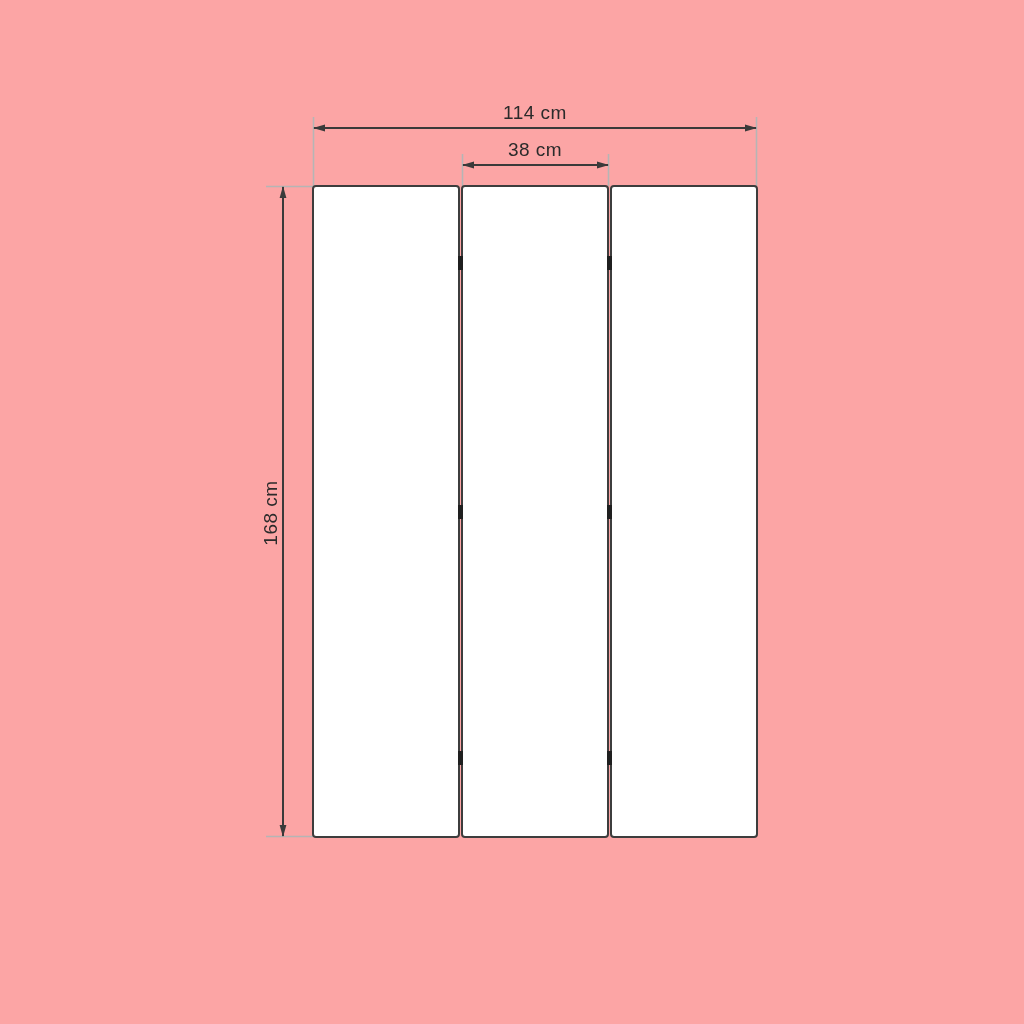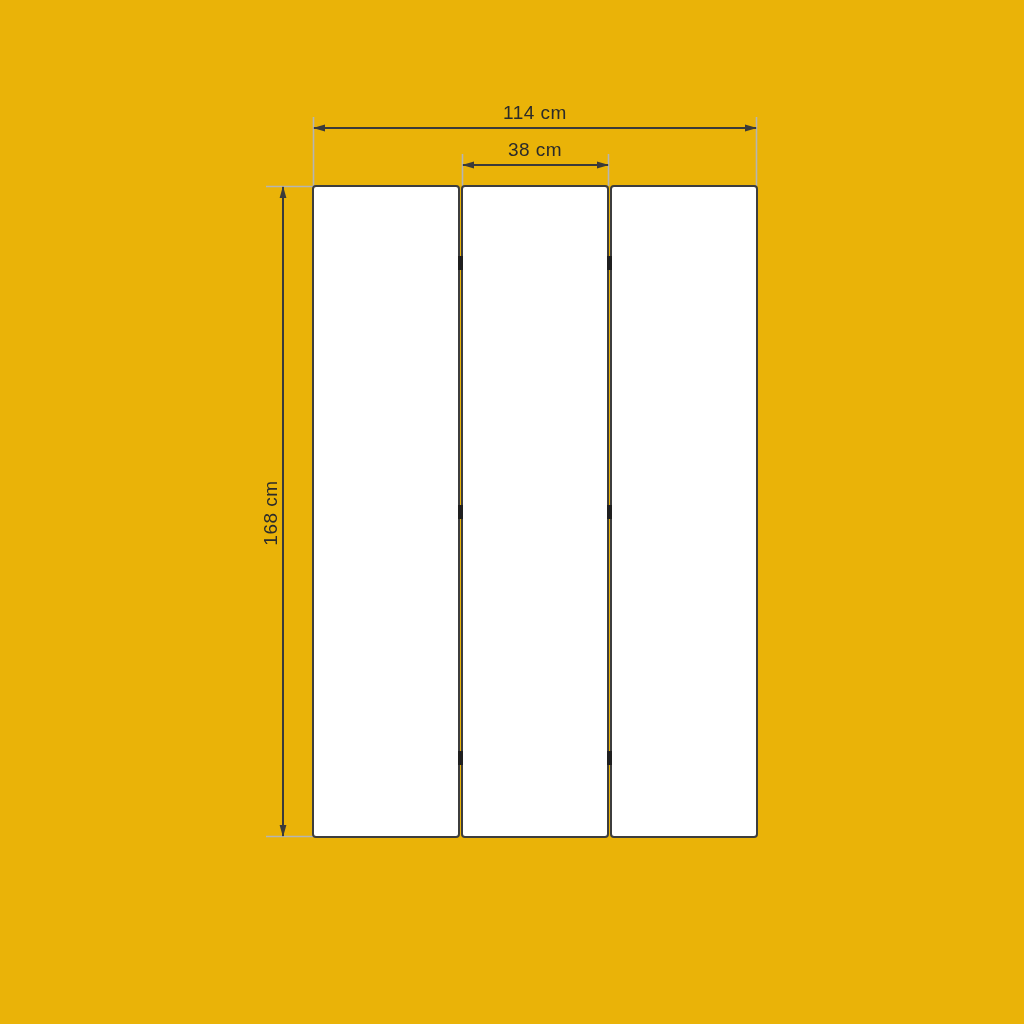--- a/index.html
+++ b/index.html
@@ -4,21 +4,21 @@
 <style>
   html, body {
     margin: 0;
     padding: 0;
     background: #ffffff;
   }
   .canvas {
     position: relative;
     width: 1024px;
     height: 1024px;
-    background: #eab308;
+    background: #fca5a5;
     overflow: hidden;
     font-family: "Liberation Sans", "DejaVu Sans", sans-serif;
   }
   svg text {
     font-family: "Liberation Sans", "DejaVu Sans", sans-serif;
     font-size: 19px;
     letter-spacing: 0.5px;
     fill: #2b2b2b;
   }
 </style>

